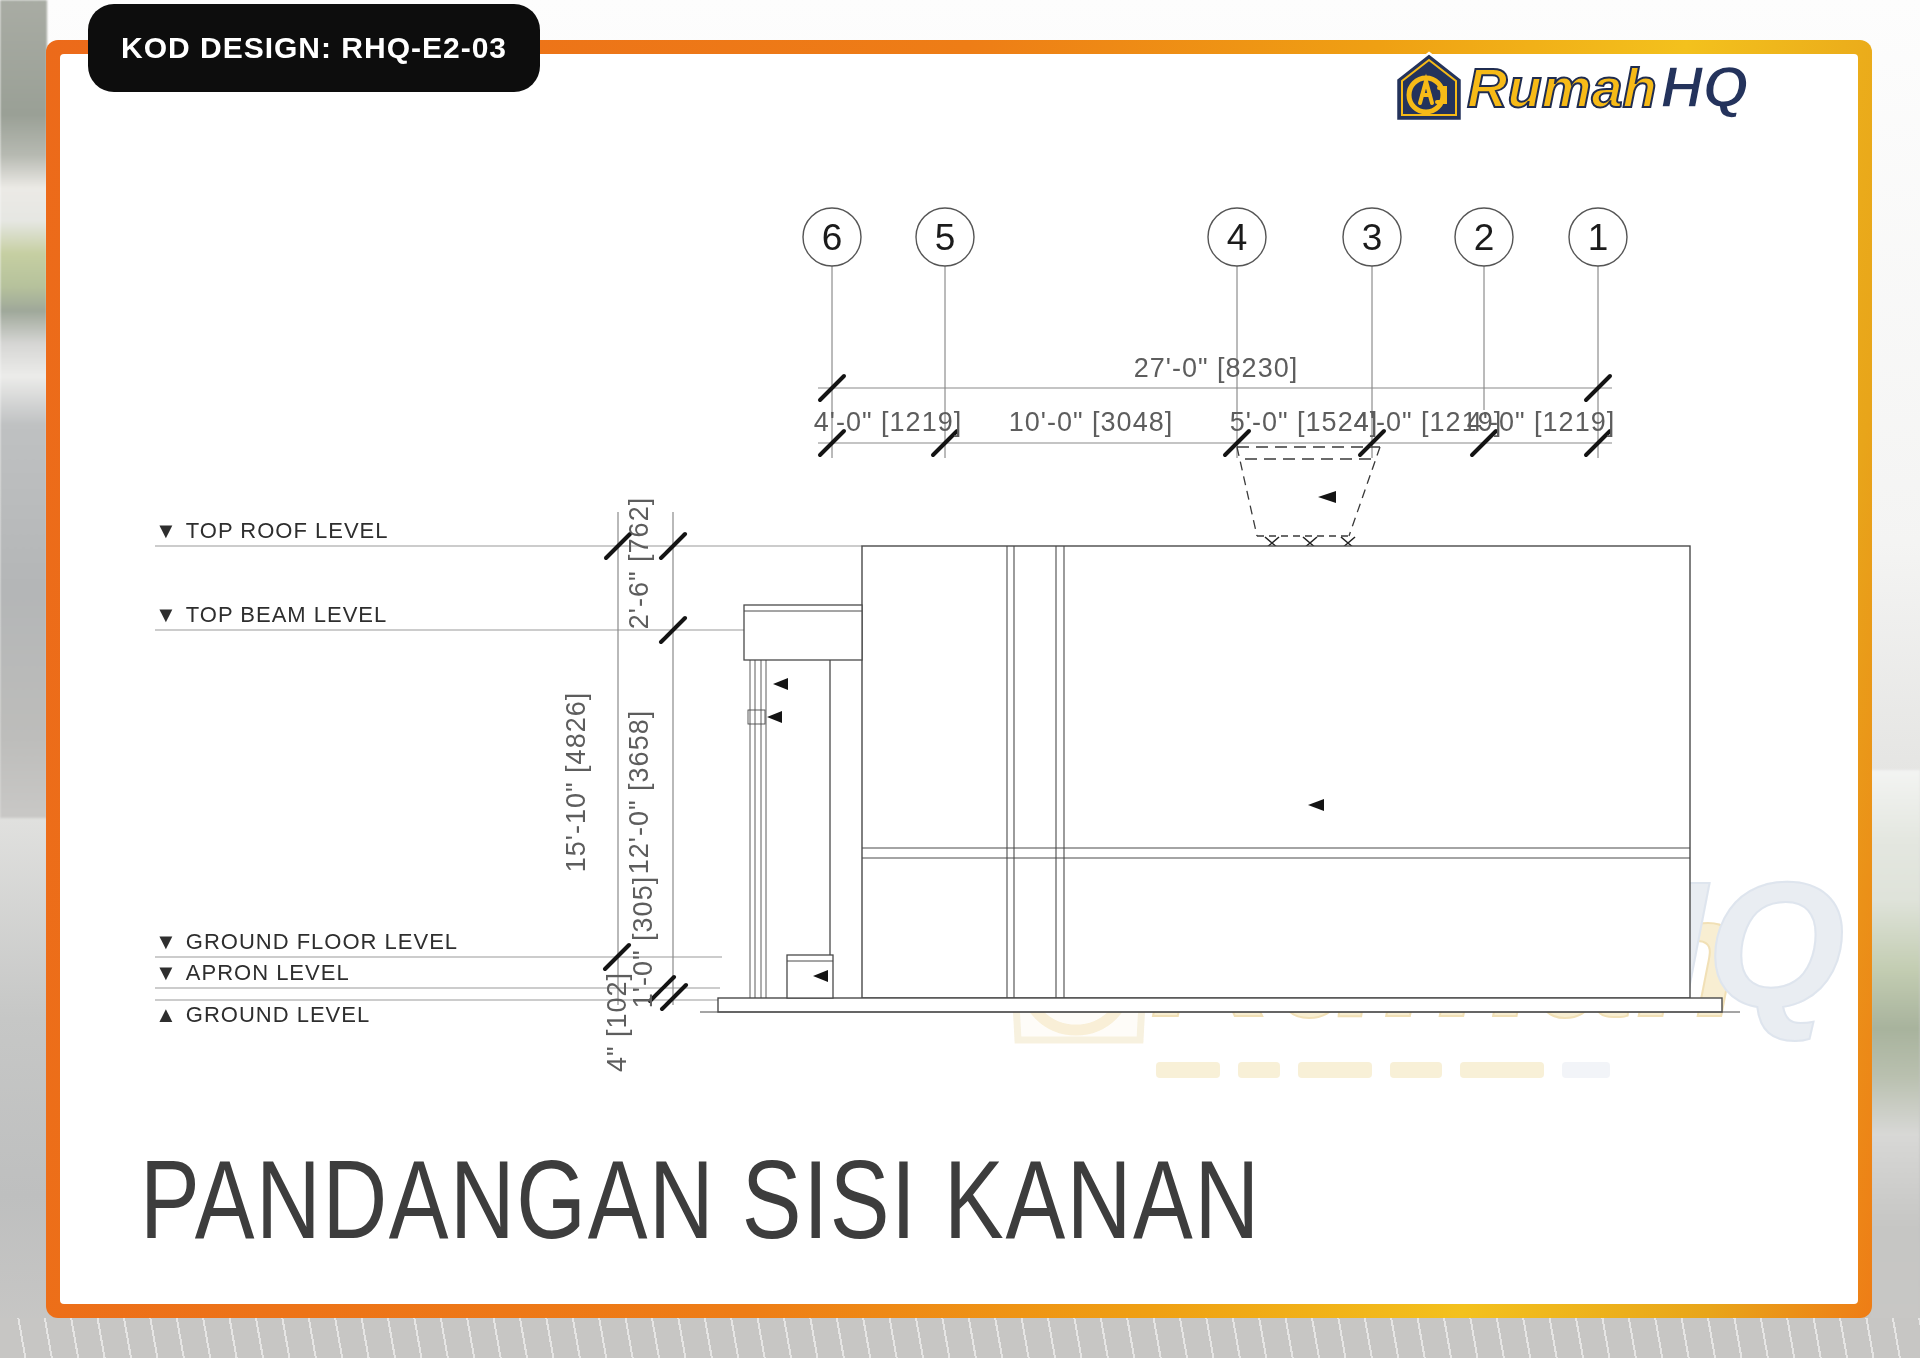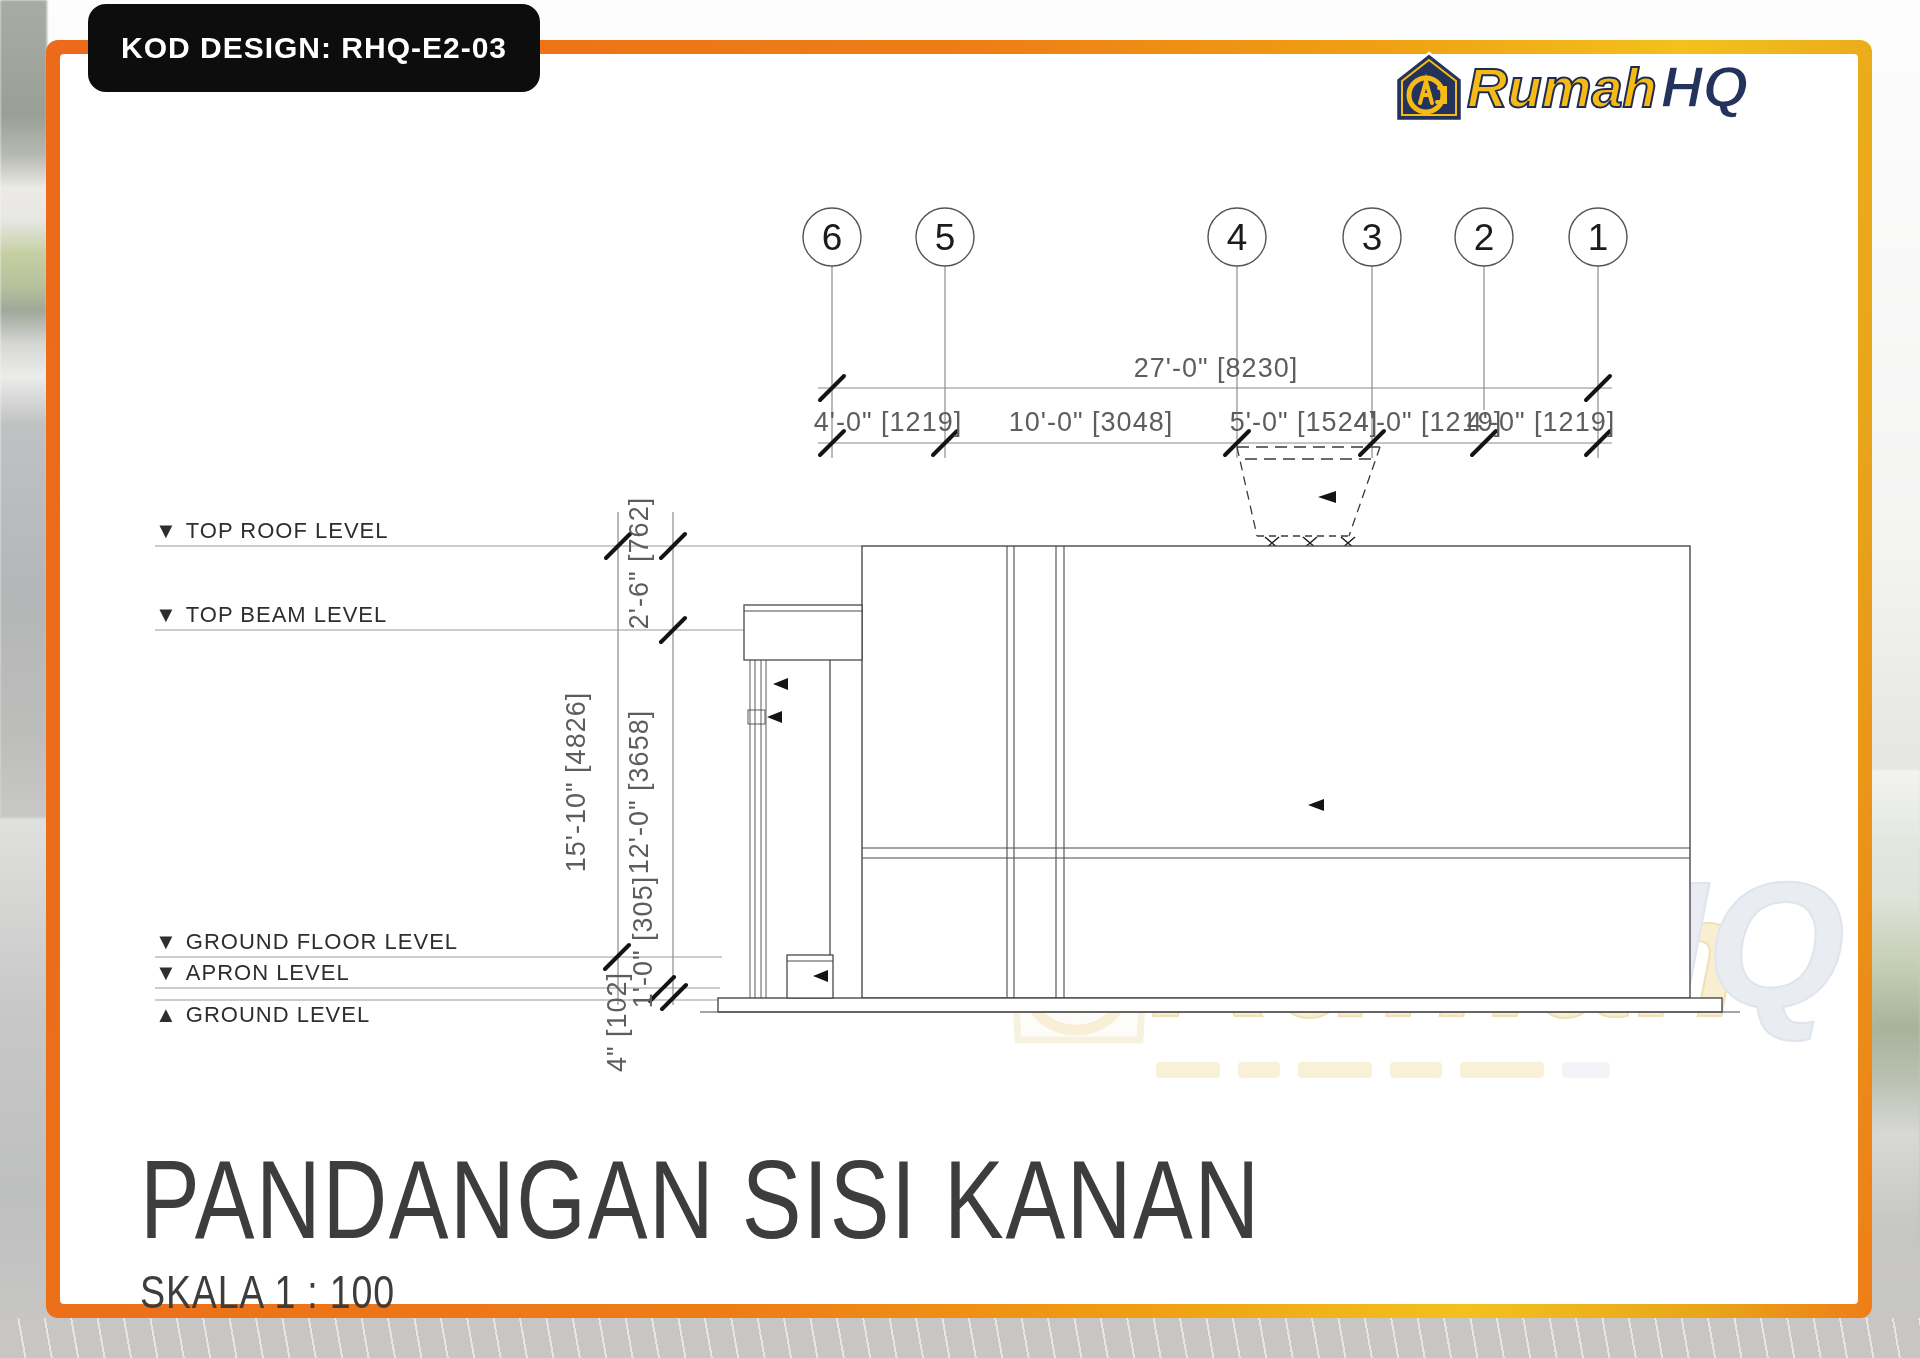--- a/index.html
+++ b/index.html
@@ -35,21 +35,21 @@
     border-radius:12px; 
     background:linear-gradient(100deg,#ec6a1a 0%,#ee7d16 45%,#efa013 65%,#f3c11d 80%,#e8a51a 92%,#ee7d16 100%);
   }
   #frame-inner {
     position:absolute; left:60px; top:54px; width:1798px; height:1250px;
     border-radius:4px; background:#ffffff;
   }
   
   #design-banner {
     position:absolute; left:88px; top:4px; width:452px; height:88px;
-    background:#0d0d0d; border-radius:18px; color:#ffffff;
+    background:#0d0d0d; border-radius:26px; color:#ffffff;
     font-size:30px; font-weight:700; letter-spacing:1px;
     display:flex; align-items:center; justify-content:center;
   }
   
   #brand-logo { position:absolute; left:1393px; top:50px; width:430px; height:78px; }
   #brand-logo .wordmark { position:absolute; top:2px; left:74px; white-space:nowrap; }
   #brand-logo .word-primary {
     font-style:italic; font-weight:800; font-size:56px; line-height:70px;
     color:#f6ba17; -webkit-text-stroke:2px #1f2c50; letter-spacing:0px;
   }
@@ -267,16 +267,15 @@
       <circle cx="33" cy="45" r="17" fill="none" stroke="#f6ba17" stroke-width="5"></circle>
       <path d="M27 53 L33 31 L39 53 M29 45 L37 45 M46 38 L52 38 L52 52 L44 52" fill="none" stroke="#f6ba17" stroke-width="4" stroke-linecap="round"></path>
     </svg>
     <span class="wordmark">
       <span class="word-primary">Rumah</span><span class="word-secondary">HQ</span>
     </span>
   </div>
 
   <div id="title-block">
     <div><span id="view-title">PANDANGAN SISI KANAN</span></div>
-    <div><span id="view-scale">SKALA 1 : 100</span></div>
   </div>
 
 </div>
 
 </body></html>

